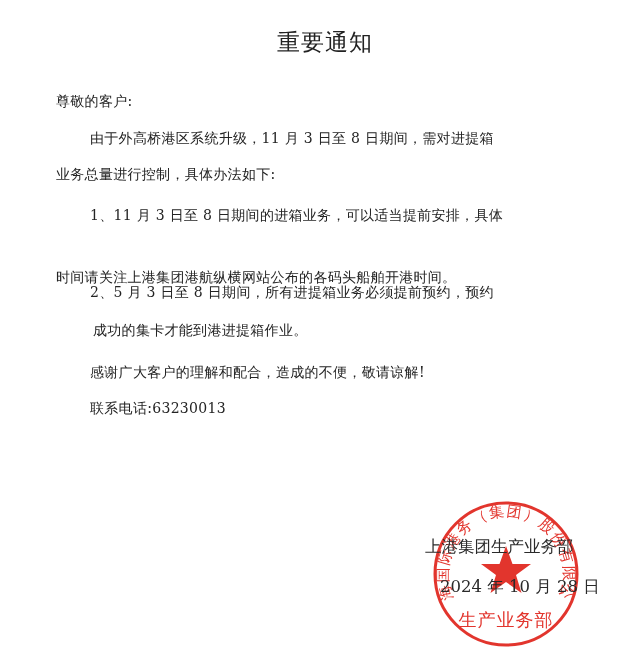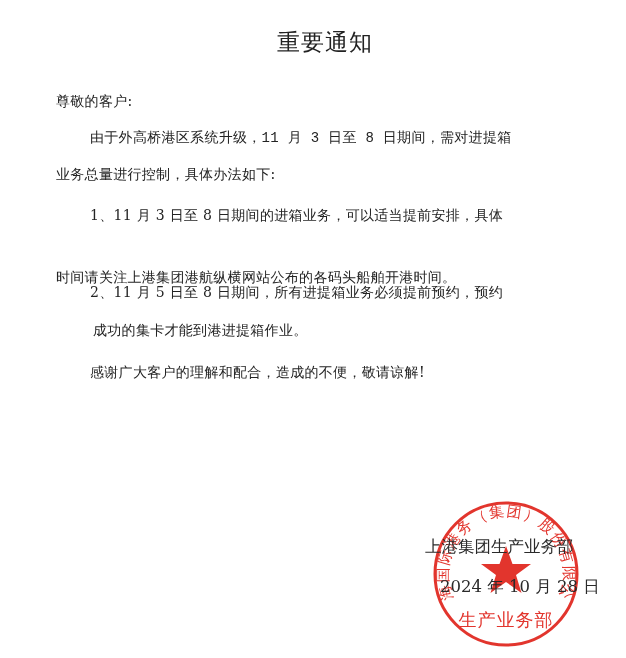--- a/index.html
+++ b/index.html
@@ -59,31 +59,32 @@
   </style>
 </head>
 <body>
 
 <div class="doc">
 
   <div class="title">重要通知</div>
 
   <div class="line flush" style="top:90px;">尊敬的客户:</div>
 
-  <div class="line indent" style="top:127px;font-family:Liberation Mono, monospace;">由于外高桥港区系统升级，11 月 3 日至 8 日期间，需对进提箱</div>
+  <div class="line indent" style="top:127px;">由于外高桥港区系统升级，11 月 3 日至 8 日期间，需对进提箱</div>
   <div class="line flush" style="top:163px;">业务总量进行控制，具体办法如下:</div>
 
   <div class="line indent" style="top:204px;">1、11 月 3 日至 8 日期间的进箱业务，可以适当提前安排，具体</div>
   <div class="line flush" style="top:242px;margin-top:24px;">时间请关注上港集团港航纵横网站公布的各码头船舶开港时间。</div>
 
-  <div class="line indent" style="top:281px;">2、11 月 5 日至 8 日期间，所有进提箱业务必须提前预约，预约</div>
+  <div class="line indent" style="top:281px;">2、5 月 3 日至 8 日期间，所有进提箱业务必须提前预约，预约</div>
   <div class="line flush" style="top:319px;margin-left:37px;">成功的集卡才能到港进提箱作业。</div>
 
   <div class="line indent" style="top:361px;">感谢广大客户的理解和配合，造成的不便，敬请谅解!</div>
 
+  <div class="line indent" style="top:397px;">联系电话:63230013</div>
 
   <svg class="seal" viewBox="0 0 148 148">
     <defs>
       <path id="ringPath" d="M 22 100 A 58 58 0 1 1 126 100" fill="none"></path>
     </defs>
     <circle cx="74" cy="74" r="71" fill="none" stroke="#e0241c" stroke-width="3"></circle>
     <text font-size="15" fill="#e0241c" font-family="DejaVu Serif, serif" letter-spacing="1.5">
       <textPath href="#ringPath" startOffset="50%" text-anchor="middle">上海国际港务（集团）股份有限公司</textPath>
     </text>
     <g>

